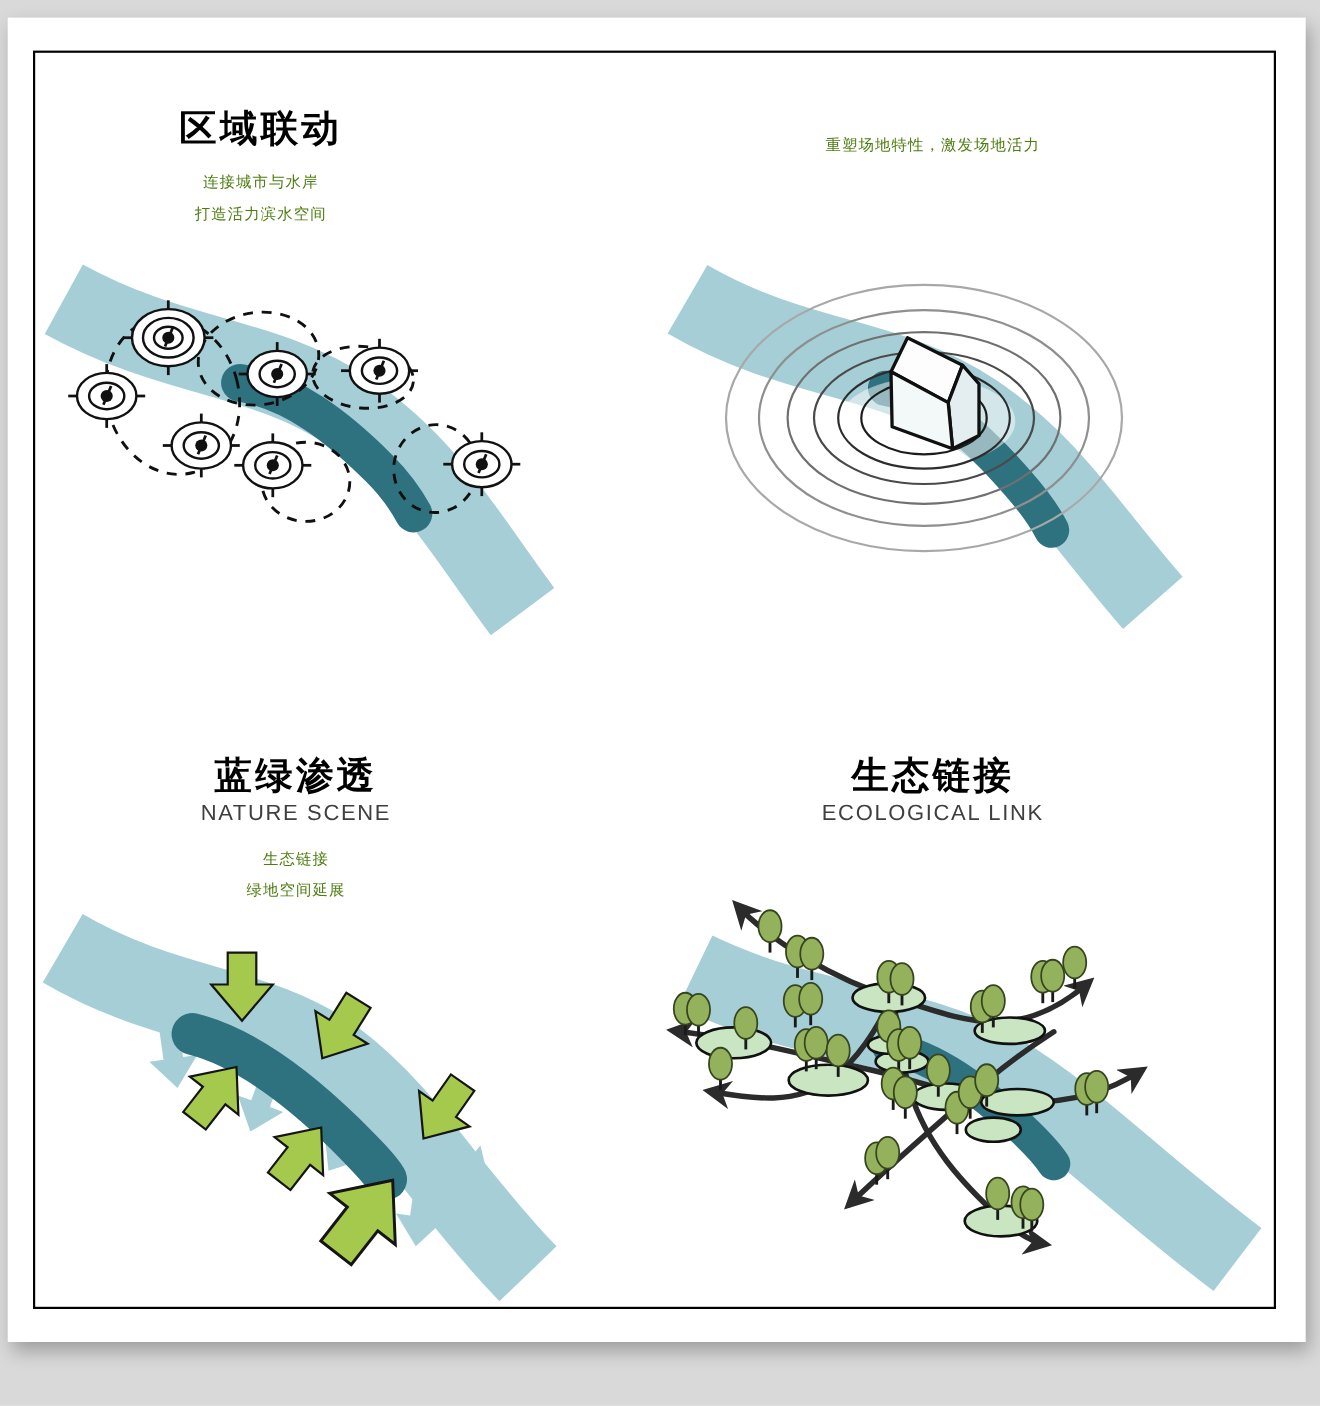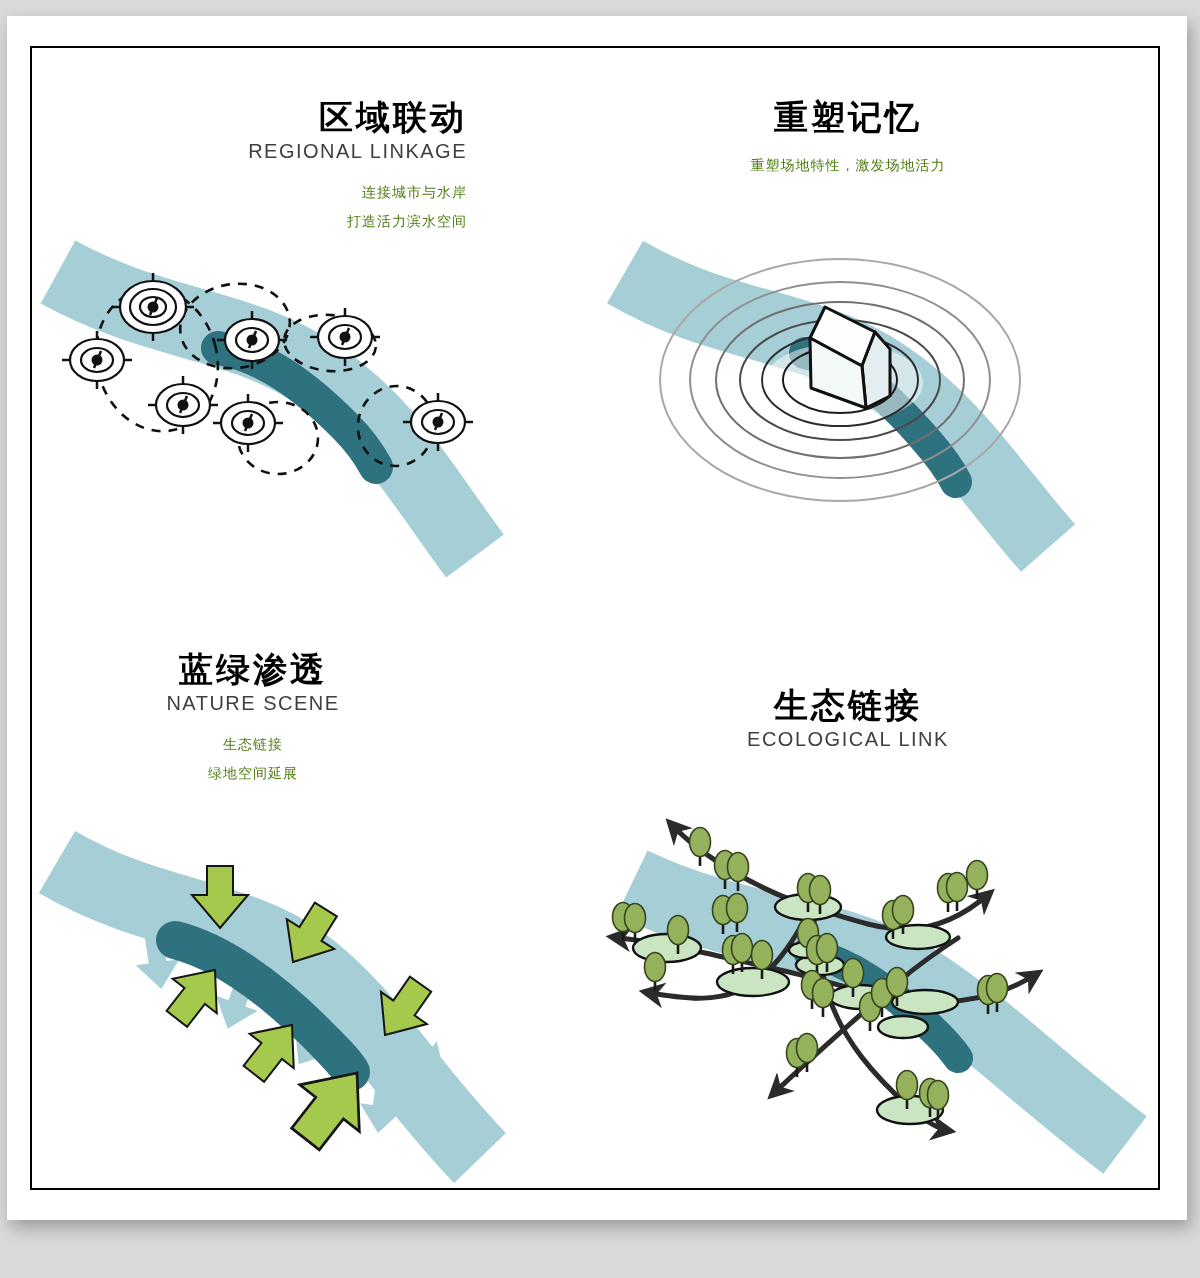--- a/index.html
+++ b/index.html
@@ -12,51 +12,49 @@
   body{width:1200px;height:1278px;position:relative;background:var(--background);
        font-family:"Liberation Sans","DejaVu Sans",sans-serif;overflow:hidden;}
   .page{position:absolute;left:7px;top:16px;width:1180px;height:1204px;
         background:var(--paper);box-shadow:4px 8px 16px rgba(0,0,0,.28);}
   .frame{position:absolute;left:23px;top:30px;width:1126px;height:1140px;
          border:2px solid var(--frame);}
   .qtext{position:absolute;width:440px;text-align:center;}
   .qtext .title{font-size:34px;font-weight:700;color:#000;letter-spacing:3px;line-height:1.0;}
   .qtext .subtitle{font-size:20px;color:var(--sub);letter-spacing:1.5px;margin-top:7px;line-height:1.0;}
   .qtext .desc{font-size:14px;color:#4d7c0f;letter-spacing:1px;margin-top:17px;line-height:29px;}
-  .tl-text{left:20px;top:84px;text-align:right;}
+  .tl-text{left:10px;top:84px;}
   .tr-text{left:621px;top:84px;}
-  .bl-text{left:26px;top:636px;}
+  .bl-text{left:26px;top:672px;padding-left:16px;}
   .br-text{left:621px;top:672px;}
   svg{position:absolute;overflow:visible;}
   .svg-tl{left:43px;top:244px;}
   .svg-tr{left:593px;top:234px;}
   .svg-bl{left:38px;top:824px;}
   .svg-br{left:583px;top:779px;}
   .river{stroke:var(--river-light);stroke-width:72;fill:none;stroke-linecap:butt;}
   .core{stroke:var(--river-dark);fill:none;stroke-linecap:round;}
   .dashedE{fill:none;stroke:#101010;stroke-width:2.6;stroke-dasharray:9 8;}
   .housepoly{stroke:#101010;stroke-width:3;stroke-linejoin:round;}
 </style>
 </head>
 <body>
 
 <div class="page">
   <div class="frame"></div>
 
   <div class="qtext tl-text">
     <div class="title">区域联动</div>
-    <div class="subtitle">REGIONAL LINKAGE</div>
     <div class="desc">
       <div>连接城市与水岸</div>
       <div>打造活力滨水空间</div>
     </div>
   </div>
 
   <div class="qtext tr-text">
-    <div class="title">重塑记忆</div>
     <div class="desc">
       <div>重塑场地特性，激发场地活力</div>
     </div>
   </div>
 
   <div class="qtext bl-text">
     <div class="title">蓝绿渗透</div>
     <div class="subtitle">NATURE SCENE</div>
     <div class="desc">
       <div>生态链接</div>

